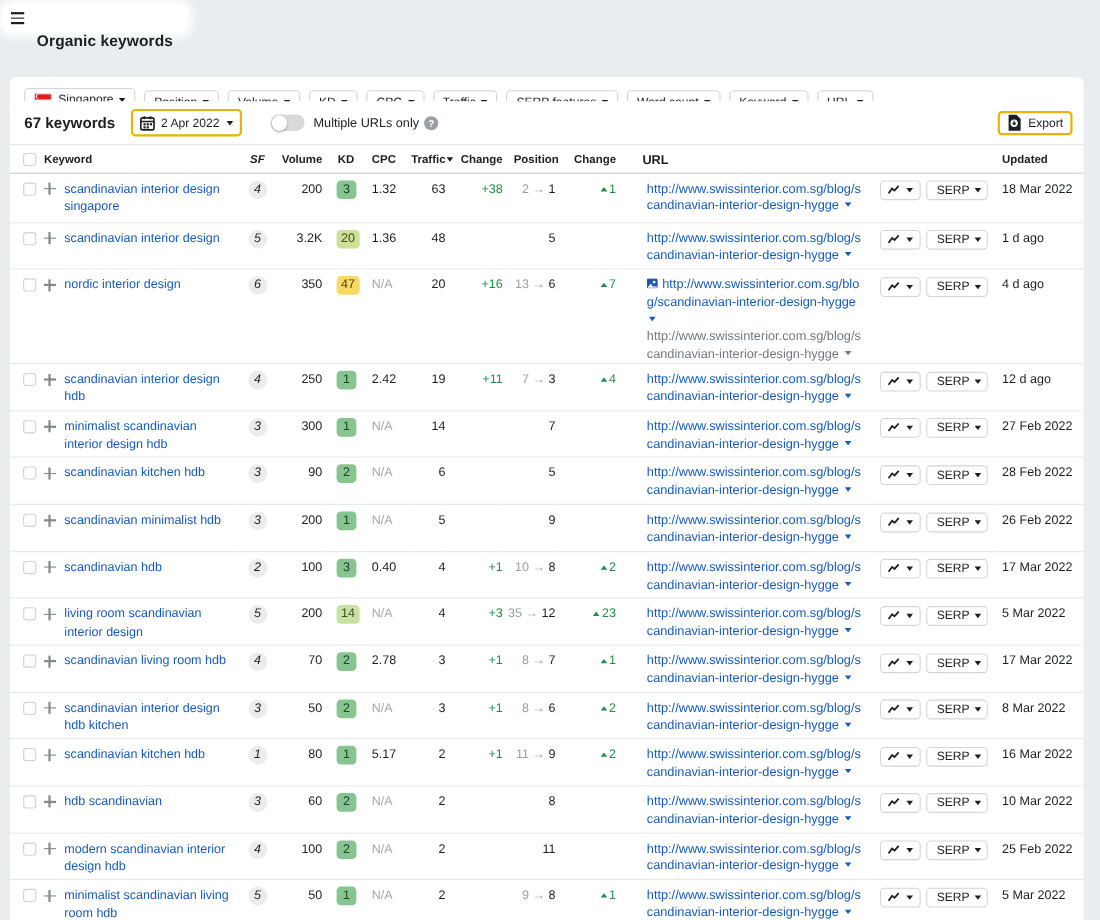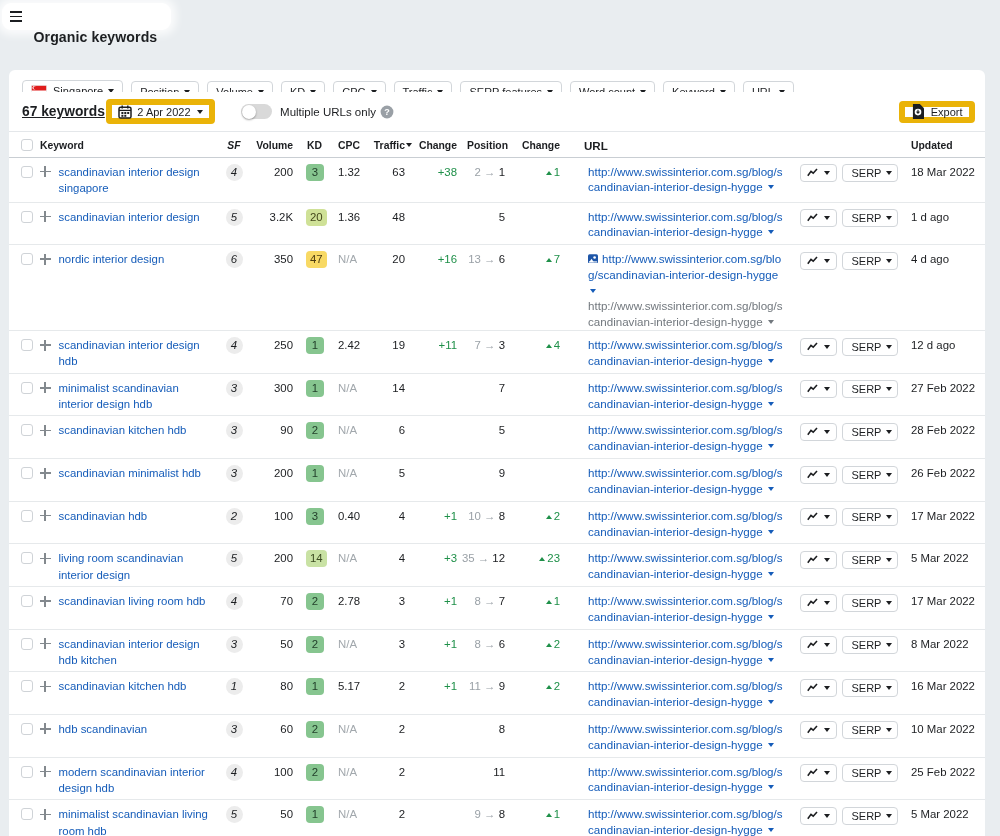--- a/index.html
+++ b/index.html
@@ -12,22 +12,22 @@
 h1 { font-size:14.1px; font-weight:bold; letter-spacing:.1px;margin-top:40px; }
 .card { position:absolute; left:9px; width:976px; background:#fff; border-radius:6px; }
 .card1 { top:38px; height:41px; padding:9.5px 0 0 13px; white-space:nowrap;margin-top:32px; }
 .pill { display:inline-flex; align-items:center; height:22px; border:1px solid #d2d6da;
   border-radius:4px; padding:0 8px; margin-right:8px; font-size:11px; color:#1c1e21; }
 .flag { display:inline-flex; margin-right:6px; }
 .car { width:0; height:0; border-left:3.6px solid transparent; border-right:3.6px solid transparent;
   border-top:4.4px solid #1c1e21; margin-left:5px; display:inline-block; }
 .card2 { top:92px; height:760px; border-radius:6px 6px 0 0; }
 .toolbar { height:40px; display:flex; align-items:center; border-bottom:1px solid #e4e7ea; padding:0 10px 0 13px; }
-.tb-count { font-size:13.8px; font-weight:bold; margin-right:1px;text-decoration:underline; }
-.btn { display:inline-flex; align-items:center; height:25px; border:6px solid #eab308; border-radius:4px;
+.tb-count { font-size:13.8px; font-weight:bold; margin-right:14px; }
+.btn { display:inline-flex; align-items:center; height:25px; border:2px solid #eab308; border-radius:4px;
   background:#fff; font-size:11px; padding:0 6.5px; }
 .btn .car { margin-left:6px; }
 .tb-date { margin-right:10px; }
 .tb-date svg { margin-right:5px; }
 .toggle { width:31px; height:15px; background:#d9d9d9; border-radius:8px; position:relative; margin:0 8px 0 16px; }
 .toggle::after { content:''; position:absolute; left:0.5px; top:0.5px; width:14px; height:14px; background:#fff;
   border-radius:50%; box-shadow:0 1px 2px rgba(0,0,0,.35); }
 .tb-label { font-size:11.5px; margin-right:4px; }
 .tb-exp { margin-left:auto; height:22px; }
 .tb-exp svg { margin-right:7px; }

